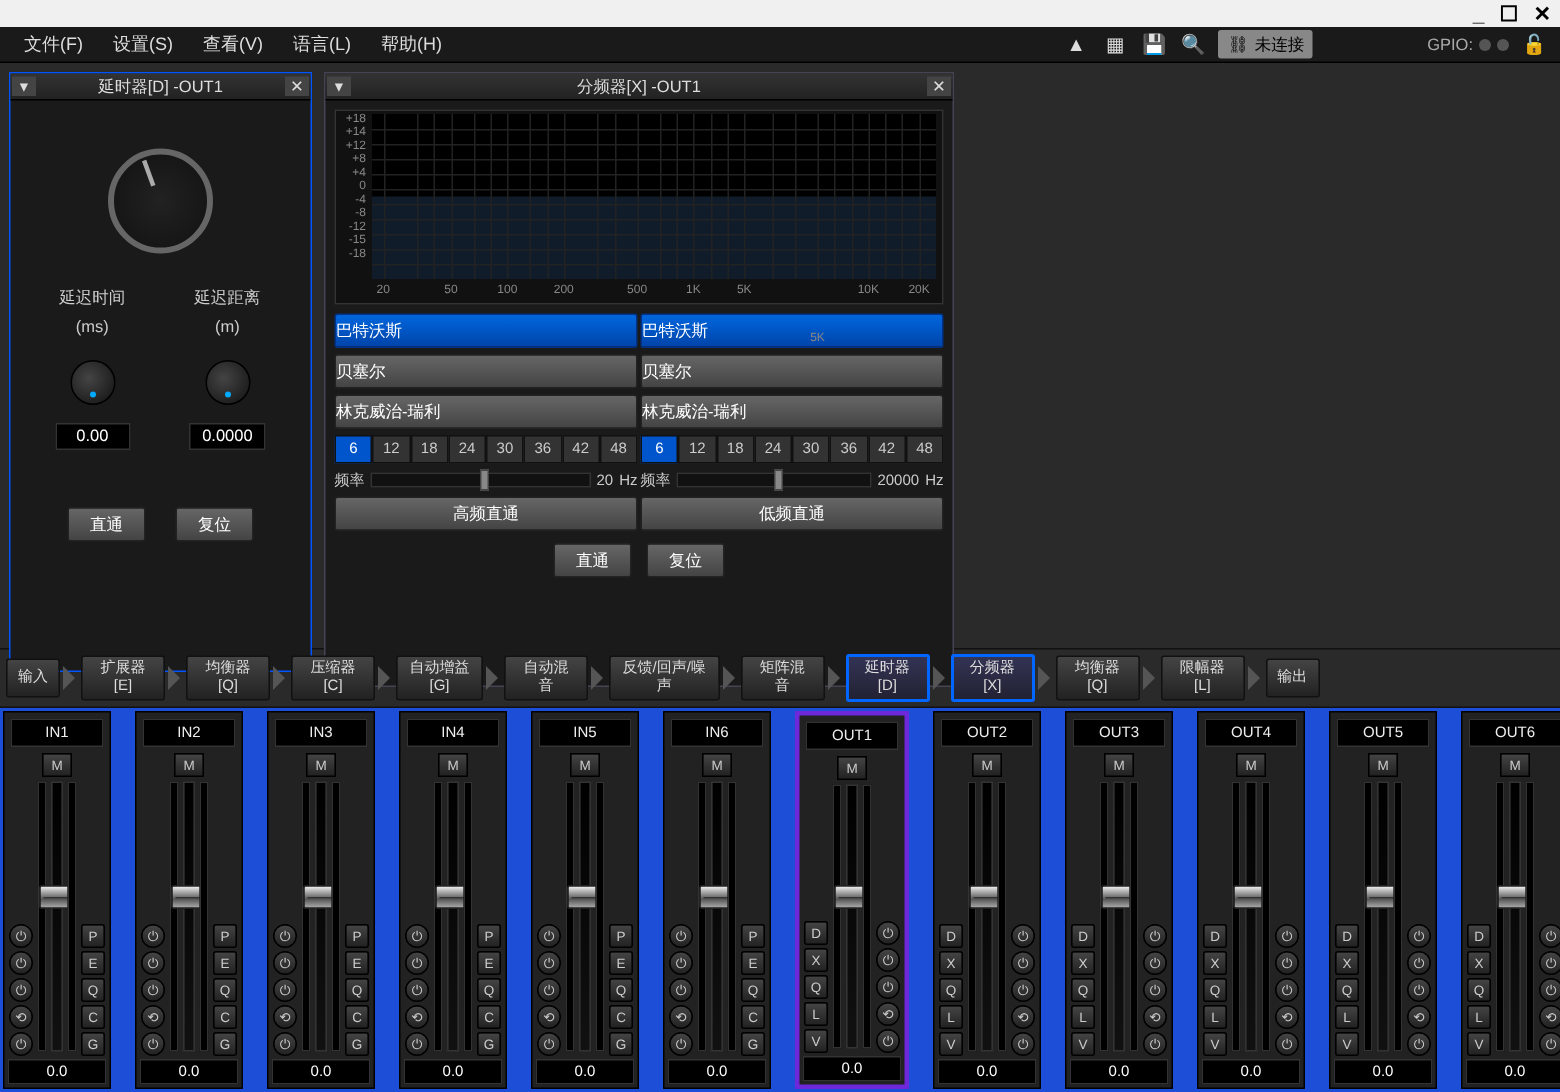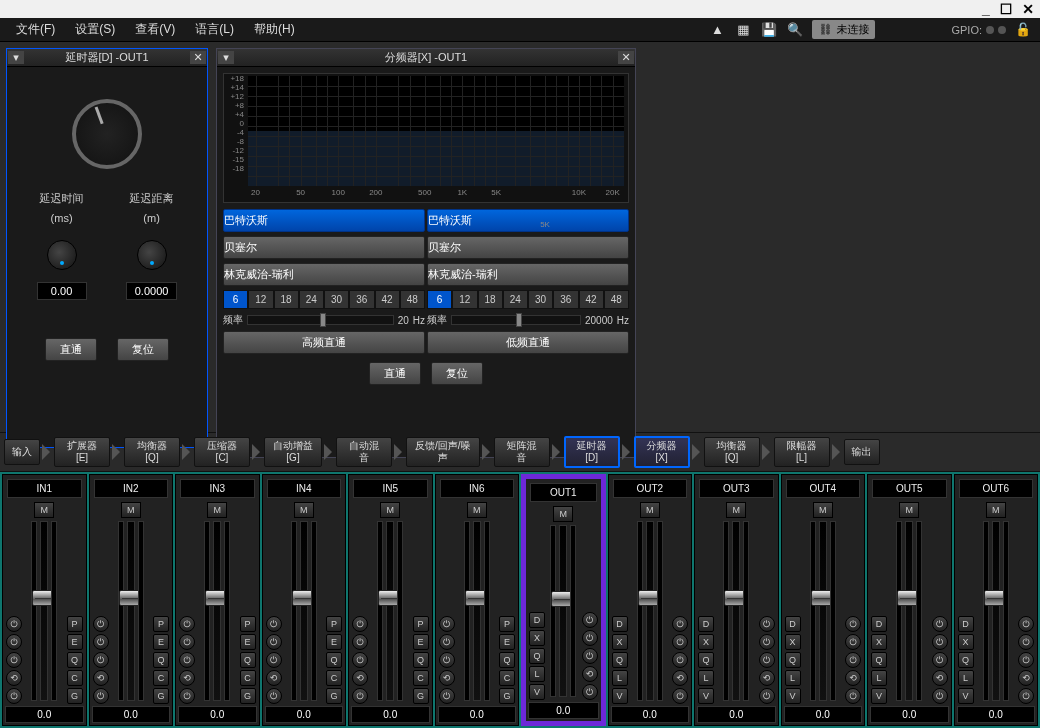--- a/index.html
+++ b/index.html
@@ -52,23 +52,23 @@
 .freq-row{display:flex;align-items:center;width:100%;gap:4px;font-size:10px}
 .freq-row .slider{flex:1;height:10px;background:#111;border:1px solid #333;position:relative}
 .freq-row .slider .thumb{position:absolute;width:6px;height:14px;background:#888;top:-3px;border:1px solid #444}
 .xover-btm{display:flex;gap:10px;justify-content:center;margin-top:8px}
 .chain{height:40px;background:#2a2a2a;display:flex;align-items:center;padding:0 4px;gap:0;border-top:1px solid #111;border-bottom:1px solid #111;margin-top:0}
 .chain-node{background:linear-gradient(#444,#222);border:1px solid #111;border-radius:2px;padding:2px 8px;font-size:10px;color:#ddd;text-align:center;cursor:pointer;min-width:56px;line-height:1.2;position:relative}
 .chain-node.io{min-width:36px;padding:6px 4px}
 .chain-node.selected{border:2px solid #0066ff;background:linear-gradient(#335,#223)}
 .chain-arrow{width:14px;height:20px;position:relative;flex-shrink:0}
 .chain-arrow::before{content:"";position:absolute;left:2px;top:50%;transform:translateY(-50%);border-left:8px solid #555;border-top:8px solid transparent;border-bottom:8px solid transparent}
-.mixer{height:256px;background:#0f766e;display:flex;padding:2px;gap:2px;overflow:hidden}
+.mixer{height:256px;background:#1d4ed8;display:flex;padding:2px;gap:16px;overflow:hidden}
 .strip{width:85px;background:#222;border:1px solid #000;display:flex;flex-direction:column;position:relative}
-.strip.selected{border:5px solid #6d28d9}
+.strip.selected{border:3px solid #6d28d9}
 .strip-label{background:#000;color:#eee;text-align:center;font-size:10px;padding:3px 0;margin:4px 4px 2px;border:1px solid #333}
 .strip-body{flex:1;display:flex;padding:2px 2px 0;gap:2px}
 .strip-left{width:18px;display:flex;flex-direction:column;align-items:center;gap:2px;padding-top:4px}
 .tiny-btn{width:16px;height:16px;background:linear-gradient(#444,#222);border:1px solid #000;border-radius:2px;color:#ccc;font-size:9px;display:flex;align-items:center;justify-content:center;cursor:pointer}
 .tiny-btn.power{border-radius:50%}
 .strip-mid{flex:1;display:flex;flex-direction:column;align-items:center}
 .mute-btn{width:20px;height:16px;background:linear-gradient(#444,#222);border:1px solid #000;color:#ccc;font-size:9px;display:flex;align-items:center;justify-content:center;margin-bottom:3px;cursor:pointer}
 .fader-area{flex:1;display:flex;align-items:stretch;gap:3px;width:100%;justify-content:center;padding-bottom:3px}
 .fader-track{width:8px;background:linear-gradient(#000,#111);border:1px solid #333;position:relative}
 .fader-track.meter{width:6px;background:#000}

